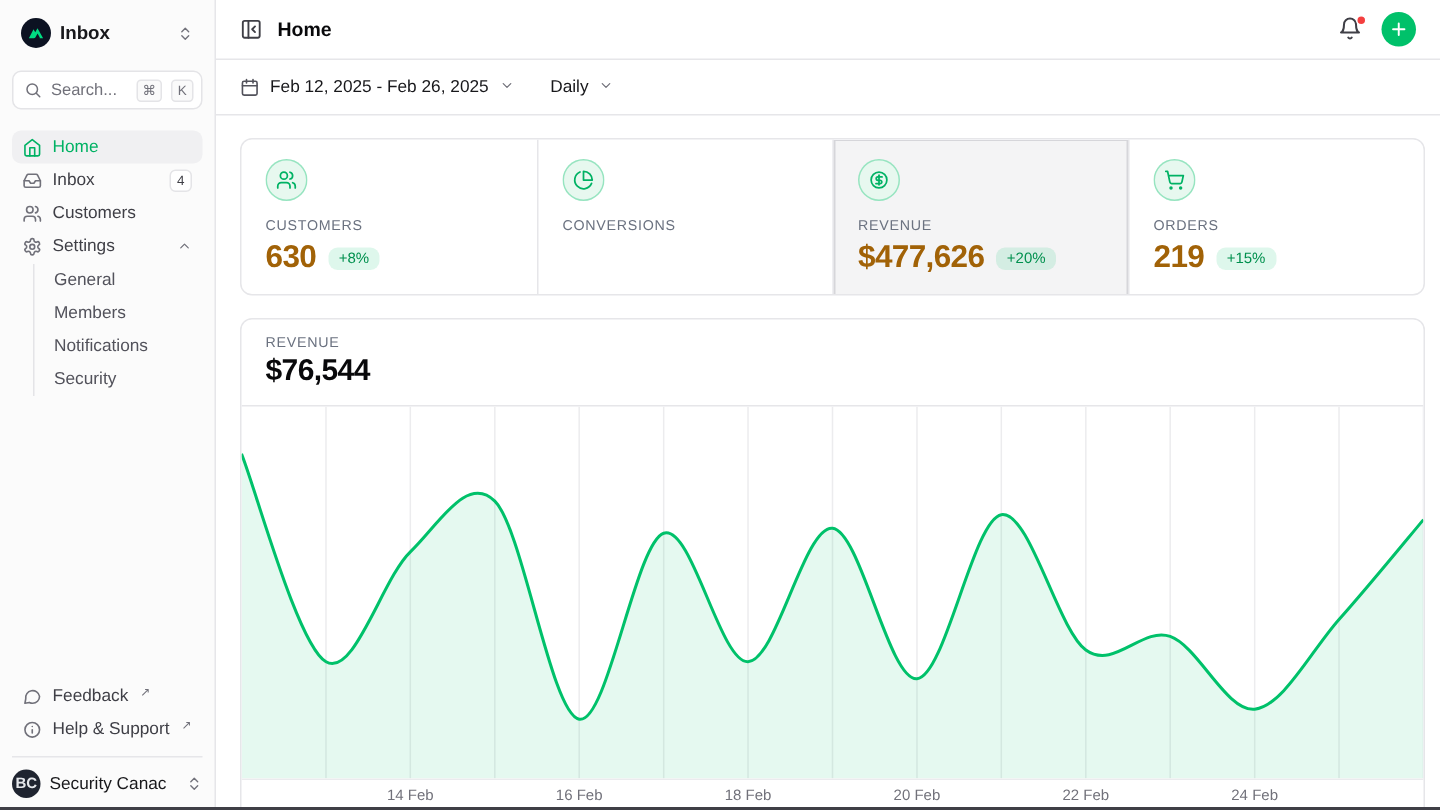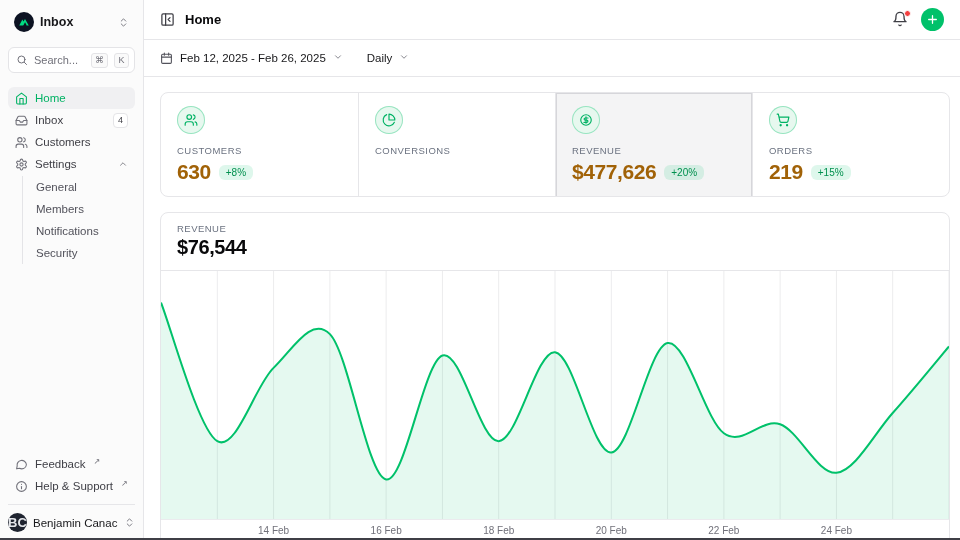--- a/index.html
+++ b/index.html
@@ -27,21 +27,21 @@
   .nav-item .icn { color:#71717a; }
   .nav-item.active { background:#f0f0f2; color:#00b264; font-weight:500; }
   .nav-item.active .icn { color:#00b264; }
   .count-badge { font-size:9px; color:#3f3f46; border:1px solid #e4e4e7; background:#fff; border-radius:4px;
     padding:0 4px; line-height:13px; }
   .subnav { margin:1px 0 0 14px; border-left:1px solid #e4e4e7; padding-left:9px; display:flex; flex-direction:column; }
   .subnav .nav-item { padding:0 4px; color:#52525b; }
   .sb-spacer { flex:1; }
   .ext { font-size:8px; color:#71717a; margin:-6px 0 0 1px; }
   .user-row { margin-top:7px; border-top:1px solid #e6e6e9; padding-top:8px; display:flex; align-items:center; gap:6px; cursor:pointer; }
-  .avatar { width:19px; height:19px; border-radius:50%; background:#1f2430; color:#e5e7eb; font-size:13px; font-weight:700;
+  .avatar { width:19px; height:19px; border-radius:50%; background:#1f2430; color:#e5e7eb; font-size:10px; font-weight:700;
     display:flex; align-items:center; justify-content:center; flex:none; }
   .user-name { font-size:11.5px; font-weight:500; color:#18181b; flex:1; white-space:nowrap; }
 
   
   .main { flex:1; display:flex; flex-direction:column; min-width:0; }
   .hdr { height:40px; border-bottom:1px solid #e6e6e9; display:flex; align-items:center; padding:0 16px; gap:10px; }
   .hdr-title { font-size:13px; font-weight:700; color:#09090b; flex:1; }
   .hdr-right { display:flex; align-items:center; gap:12px; }
   .bell-wrap { position:relative; color:#3f3f46; cursor:pointer; width:17px; height:17px; }
   .red-dot { position:absolute; top:-1px; right:-2px; width:7px; height:7px; border-radius:50%; background:#f43f3f; border:1.5px solid #fff; }
@@ -192,21 +192,21 @@
               <path d="M12 8h.01"></path>
             </svg>
         </span>
         <span class="lbl" style="flex:none">Help &amp; Support</span>
         <span class="ext">↗</span>
       </div>
     </div>
 
     <div class="user-row">
       <span class="avatar">BC</span>
-      <span class="user-name">Benjamin Canac</span>
+      <span class="user-name">Security Canac</span>
       <span class="icn" style="color:#71717a">
         <svg width="11" height="11" viewBox="0 0 24 24" fill="none" stroke="currentColor" stroke-width="2" stroke-linecap="round" stroke-linejoin="round">
             <path d="m7 15 5 5 5-5M7 9l5-5 5 5"></path>
           </svg>
       </span>
     </div>
   </aside>
 
   <div class="main">
 

